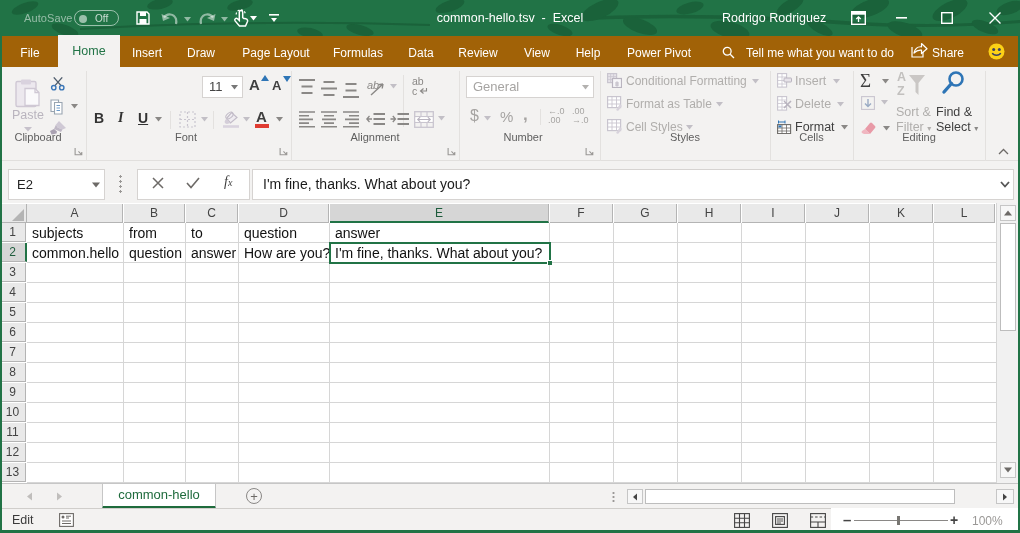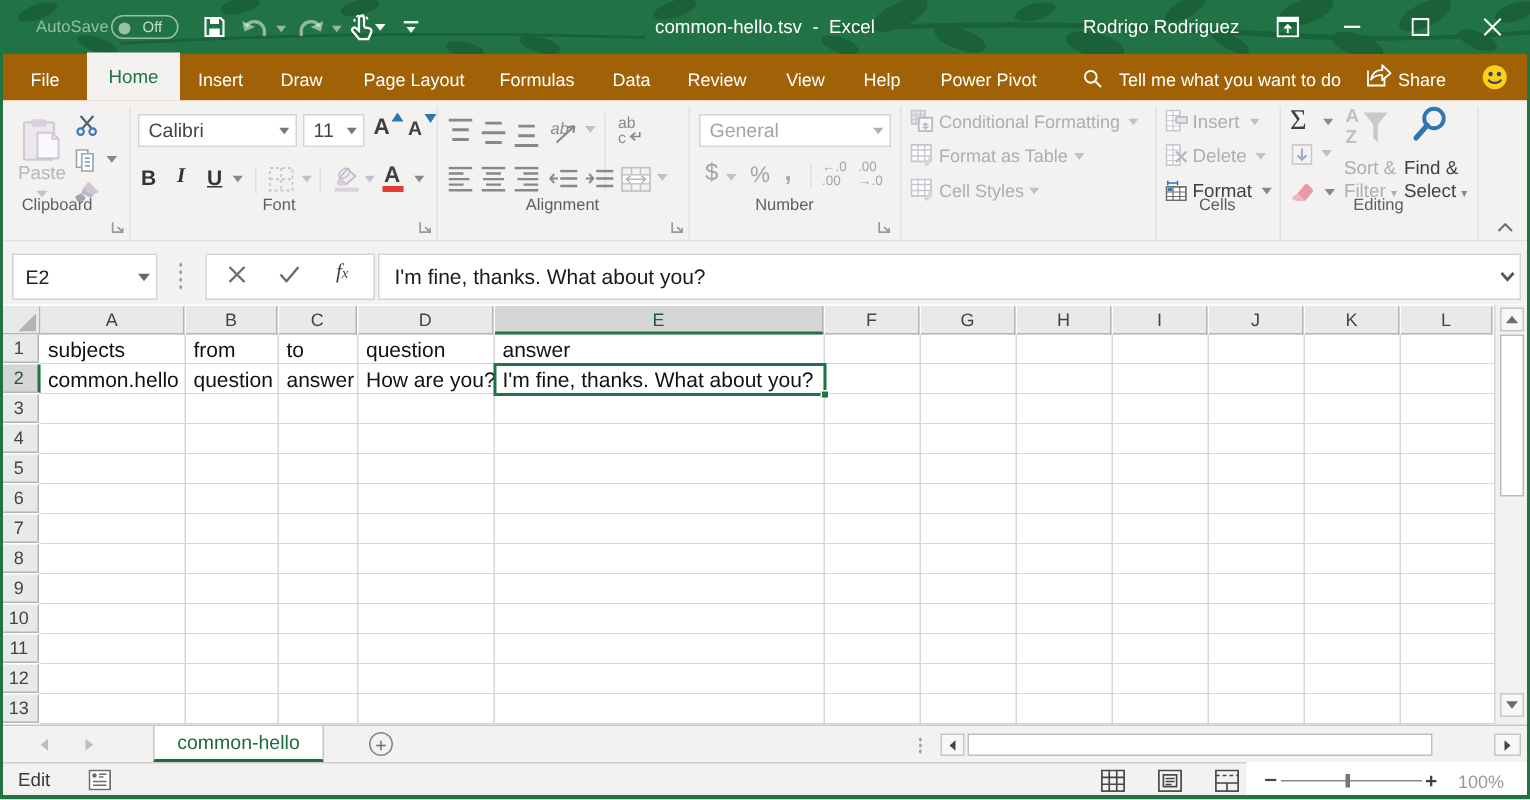--- a/index.html
+++ b/index.html
@@ -197,23 +197,20 @@
   <svg class="abs" style="left:49px;top:53px" width="18" height="16" viewBox="0 0 18 16">
     <path d="M10 1 L17 8 L13.5 9.5 L8.5 7.5 L7 4.5 Z" fill="#cfc9d5"></path>
     <path d="M7 4.5 L8.5 7.5 L13.5 9.5 L12 12 L5 9 Z" fill="#bfb8c6"></path>
     <path d="M5 9 L1 11 L2.5 14.5 L7.5 13.5 L8 11.5 Z" fill="#aaa2b2"></path>
   </svg>
   <div class="rlabel" style="left:0px;width:76px;">Clipboard</div>
   <svg class="launcher" style="left:74px" width="9" height="9" viewBox="0 0 9 9">
       <path d="M1 1 v6 h6 M4 4 l3 3 M7 4.5 v2.5 h-2.5" fill="none" stroke="#9a9896" stroke-width="1"></path>
     </svg>
 
-  <div class="combo" style="left:92px;top:9px;width:106px;height:22px;line-height:20px;padding-left:6px;">Calibri<svg class="arr" width="7" height="5" viewBox="0 0 7 5">
-        <path d="M0 0 h7 l-3.5 4.5 z" fill="#777"></path>
-      </svg></div>
   <div class="combo" style="left:202px;top:9px;width:41px;height:22px;line-height:20px;padding-left:6px;">11<svg class="arr" width="7" height="5" viewBox="0 0 7 5">
         <path d="M0 0 h7 l-3.5 4.5 z" fill="#777"></path>
       </svg></div>
   <div class="abs" style="left:249px;top:9px;font-size:15px;font-weight:bold;color:#3f3f3f;">A</div>
   <svg class="abs" style="left:261px;top:8px" width="8" height="7" viewBox="0 0 8 7">
       <path d="M4 0 L8 6 L0 6 Z" fill="#2e75b6"></path>
     </svg>
   <div class="abs" style="left:272px;top:11px;font-size:13px;font-weight:bold;color:#3f3f3f;">A</div>
   <svg class="abs" style="left:283px;top:9px" width="8" height="7" viewBox="0 0 8 7">
       <path d="M0 0 L8 0 L4 6 Z" fill="#2e75b6"></path>
@@ -345,20 +342,21 @@
     </svg>
   <svg class="abs" style="left:607px;top:52px" width="15" height="15" viewBox="0 0 15 15">
     <rect x="0.6" y="0.6" width="13" height="11" fill="#fff" stroke="#c9c5cf" stroke-width="1.2"></rect>
     <path d="M0.6 4 H13.6 M0.6 8 H13.6 M5 0.6 V11.6 M9.5 0.6 V11.6" stroke="#c9c5cf" stroke-width="0.9"></path>
     <path d="M9 14 L13 8 L15 10 L11 15 Z" fill="#d8d3dc"></path>
   </svg>
   <div class="abs" style="left:626px;top:53px;font-size:12px;color:#b0aeac;">Cell Styles</div>
   <svg class="abs" style="left:686px;top:58px" width="7" height="5" viewBox="0 0 7 5">
       <path d="M0 0 h7 l-3.5 4.5 z" fill="#c2bfc6"></path>
     </svg>
+  <div class="rlabel" style="left:600px;width:170px;">Styles</div>
 
   <svg class="abs" style="left:777px;top:6px" width="15" height="15" viewBox="0 0 15 15">
     <rect x="0.6" y="0.6" width="9" height="13.5" fill="#fff" stroke="#c9c5cf" stroke-width="1.1"></rect>
     <path d="M0.6 4 H9.6 M0.6 7.5 H9.6 M0.6 11 H9.6 M5 0.6 V14" stroke="#c9c5cf" stroke-width="0.8"></path>
     <rect x="7" y="5" width="7.5" height="4" rx="0.5" fill="#e7e3e9" stroke="#b9b4bf" stroke-width="1"></rect>
   </svg>
   <div class="abs" style="left:795px;top:7px;font-size:12.5px;color:#b0aeac;">Insert</div>
   <svg class="abs" style="left:833px;top:12px" width="7" height="5" viewBox="0 0 7 5">
       <path d="M0 0 h7 l-3.5 4.5 z" fill="#c2bfc6"></path>
     </svg>

